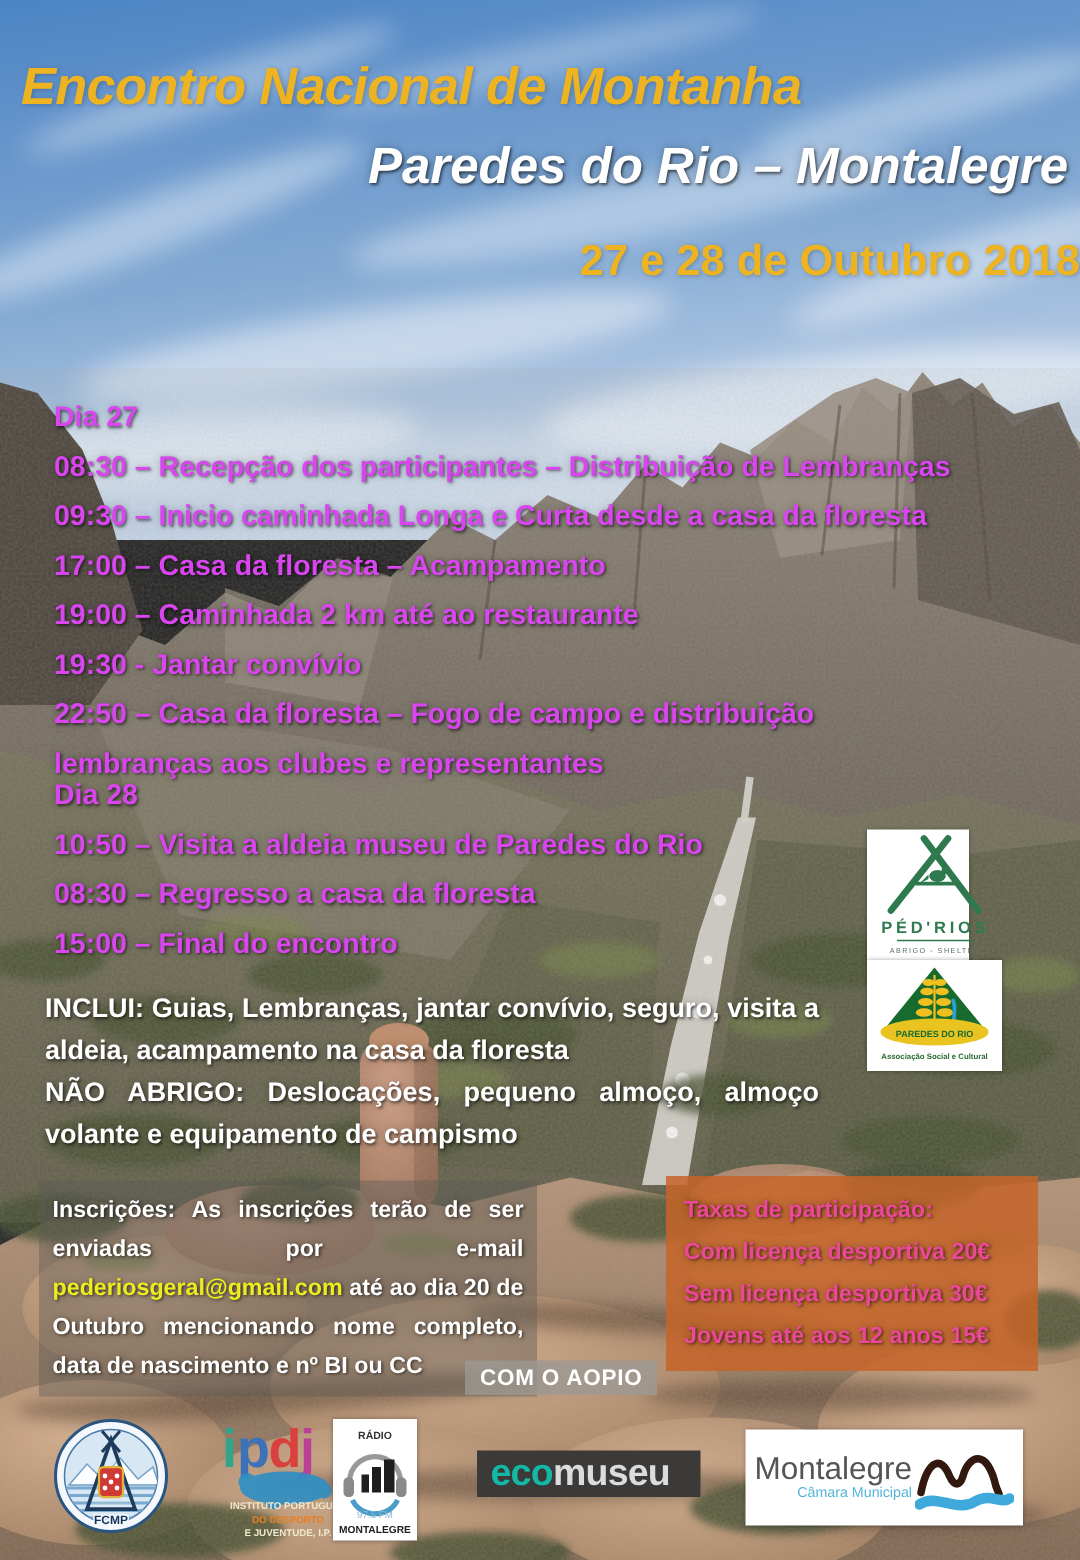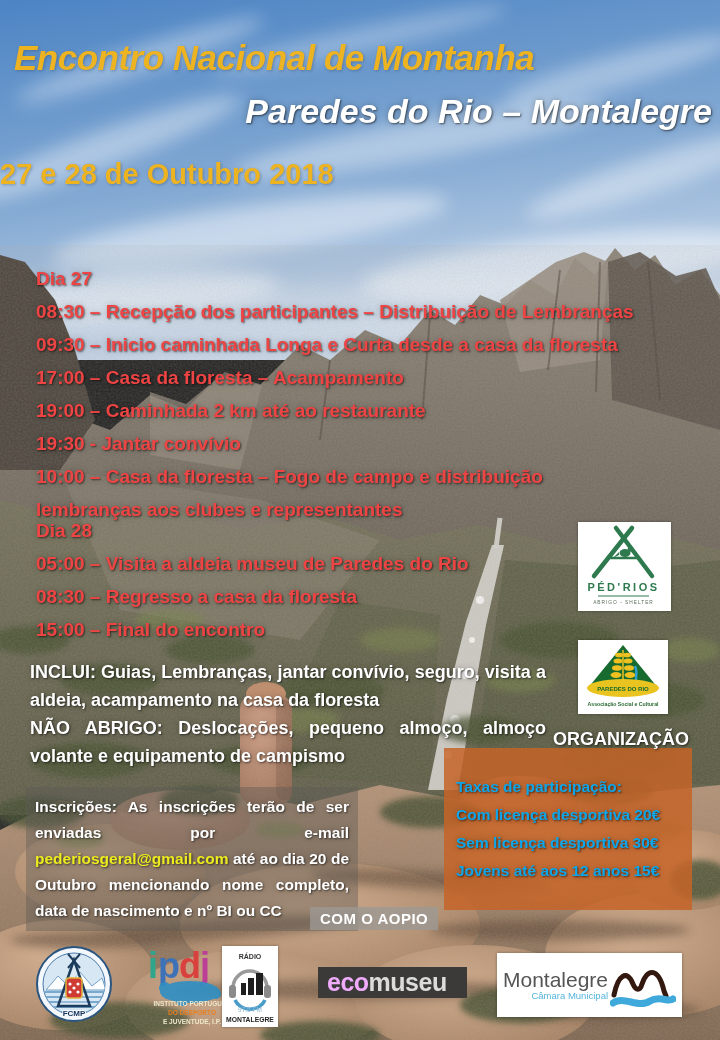--- a/index.html
+++ b/index.html
@@ -4,51 +4,51 @@
 <style>
   html,body{margin:0;padding:0;background:#222;}
   .poster{position:relative;width:720px;height:1040px;overflow:hidden;
           font-family:"Liberation Sans",sans-serif;}
   .bg{position:absolute;left:0;top:0;z-index:0;}
   .abs{position:absolute;z-index:2;}
   .sh{text-shadow:1px 1px 2px rgba(0,0,0,.55),0 0 6px rgba(0,0,0,.25);}
   .title1{left:14px;top:38px;font-size:35px;font-weight:bold;font-style:italic;
           color:#edb321;letter-spacing:-.5px;text-shadow:1px 1px 3px rgba(40,60,90,.35);}
   .title2{right:8px;top:92px;font-size:34px;font-weight:bold;font-style:italic;color:#fff;margin-left:40px;}
-  .date{left:0;top:158px;width:720px;text-align:left;font-size:29px;font-weight:bold;
+  .date{left:0;top:158px;width:720px;text-align:right;font-size:29px;font-weight:bold;
         color:#edb321;text-shadow:1px 1px 3px rgba(40,60,90,.35);}
   .programa{left:0;top:216px;width:720px;text-align:center;}
   .programa span{display:inline-block;font-size:30px;font-weight:bold;font-style:italic;
         color:#fff;border-bottom:3px solid #fff;padding:0 6px 3px 6px;}
-  .sched{left:36px;width:682px;color:#ef4444;font-weight:bold;font-size:19px;line-height:33px;}
+  .sched{left:36px;width:682px;color:#d946ef;font-weight:bold;font-size:19px;line-height:33px;}
   .day27{top:262px;} .day28{top:514px;}
   .inclui{left:30px;top:658px;width:516px;color:#fff;font-weight:bold;font-size:18px;
           line-height:28px;text-align:justify;}
   .inclui p{margin:0;}
   .regbox{left:26px;top:787px;width:332px;box-sizing:border-box;padding:7px 9px;
           background:rgba(92,90,86,.42);color:#fff;font-weight:bold;font-size:15.5px;
           line-height:26px;text-align:justify;}
   .regbox .email{color:#ecec1e;}
-  .feesbox{left:444px;top:748px;width:248px;box-sizing:border-box;padding:25px 12px;
-          background:rgba(197,100,40,.85);color:#0ea5e9;font-weight:bold;font-size:15.5px;
+  .feesbox{left:444px;top:784px;width:248px;box-sizing:border-box;padding:9px 12px;
+          background:rgba(197,100,40,.85);color:#ec4899;font-weight:bold;font-size:15.5px;
           line-height:28px;}
   .banner{left:310px;top:907px;padding:3px 10px;background:rgba(156,152,148,.8);
           color:#fff;font-weight:bold;font-size:15px;letter-spacing:.5px;}
   .card{background:#fff;box-shadow:0 0 3px rgba(0,0,0,.35);}
-  .pedrios{left:578px;top:522px;width:93px;height:89px;}
+  .pedrios{left:578px;top:553px;width:68px;height:89px;}
   .paredes{left:578px;top:640px;width:90px;height:74px;}
   .organiz{left:540px;top:729px;width:162px;text-align:center;color:#fff;
            font-weight:bold;font-size:18px;}
   .fcmp{left:36px;top:946px;width:76px;height:76px;text-align:center;}
   .ipdj{left:132px;top:942px;width:120px;height:86px;}
   .radio{left:222px;top:946px;width:56px;height:81px;}
   .ecomuseu{left:318px;top:967px;width:149px;height:31px;background:#3b3a38;
             display:flex;align-items:center;padding-left:9px;box-sizing:border-box;
             font-weight:bold;font-size:25px;letter-spacing:-.5px;line-height:31px;}
-  .ecomuseu .eco{color:#f0abfc;} .ecomuseu .museu{color:#dcdcdc;}
+  .ecomuseu .eco{color:#14b8a6;} .ecomuseu .museu{color:#dcdcdc;}
   .montalegre{left:497px;top:953px;width:185px;height:64px;display:flex;
               align-items:center;justify-content:center;gap:2px;}
   .mt-txt{text-align:right;line-height:1.05;}
   .mt-name{font-size:21px;color:#555;}
   .mt-tag{font-size:9.5px;color:#55b4dc;}
 </style>
 </head>
 <body>
 
 <div class="poster">
@@ -211,27 +211,27 @@
   <div class="abs title2 sh">Paredes do Rio – Montalegre</div>
   <div class="abs date">27 e 28 de Outubro 2018</div>
 
   <div class="abs sched day27 sh">
     <div>Dia 27</div>
     <div>08:30 – Recepção dos participantes – Distribuição de Lembranças</div>
     <div>09:30 – Inicio caminhada Longa e Curta desde a casa da floresta</div>
     <div>17:00 – Casa da floresta – Acampamento</div>
     <div>19:00 – Caminhada 2 km até ao restaurante</div>
     <div>19:30 - Jantar convívio</div>
-    <div>10:00 – Casa da floresta – Fogo de campo e distribuição</div>
+    <div>22:50 – Casa da floresta – Fogo de campo e distribuição</div>
     <div>lembranças aos clubes e representantes</div>
   </div>
 
   <div class="abs sched day28 sh">
     <div>Dia 28</div>
-    <div>05:00 – Visita a aldeia museu de Paredes do Rio</div>
+    <div>10:50 – Visita a aldeia museu de Paredes do Rio</div>
     <div>08:30 – Regresso a casa da floresta</div>
     <div>15:00 – Final do encontro</div>
   </div>
 
   <div class="abs inclui sh">
     <p><span>INCLUI:</span><span> Guias, Lembranças, jantar convívio, seguro, visita a aldeia, acampamento na casa da floresta</span></p>
     <p><span>NÃO ABRIGO:</span><span> Deslocações, pequeno almoço, almoço volante e equipamento de campismo</span></p>
   </div>
 
   <div class="abs regbox sh"><span>Inscrições: As inscrições terão de ser enviadas por e-mail </span><span class="email">pederiosgeral@gmail.com</span><span> até ao dia 20 de Outubro mencionando nome completo, data de nascimento e nº BI ou CC</span></div>
@@ -277,21 +277,20 @@
         <ellipse cx="38" cy="35" rx="5.5" ry="2.9"></ellipse>
           <ellipse cx="52" cy="35" rx="5.5" ry="2.9"></ellipse>
       </g>
       <path d="M57,26 C61,34 55,40 60,46" stroke="#2e9fd4" stroke-width="2.5" fill="none"></path>
       <ellipse cx="45" cy="48" rx="36" ry="9" fill="#e9c31f"></ellipse>
       <text x="45" y="51" text-anchor="middle" font-size="6" font-weight="bold" fill="#176b2f" font-family="Liberation Sans, sans-serif">PAREDES DO RIO</text>
       <text x="45" y="66" text-anchor="middle" font-size="5.2" font-weight="bold" fill="#2a6b33" font-family="Liberation Sans, sans-serif">Associação Social e Cultural</text>
     </svg>
   </div>
 
-  <div class="abs organiz sh">ORGANIZAÇÃO</div>
 
   <div class="abs fcmp">
     <svg width="76" height="76" viewBox="0 0 76 76">
       <defs>
           <clipPath id="fc">
             <circle cx="38" cy="38" r="31"></circle>
           </clipPath>
         </defs>
       <circle cx="38" cy="38" r="37" fill="#f4f8fc" stroke="#2a5580" stroke-width="2"></circle>
       <circle cx="38" cy="38" r="31" fill="#d7e7f4" stroke="#4a7aa8" stroke-width="1"></circle>

